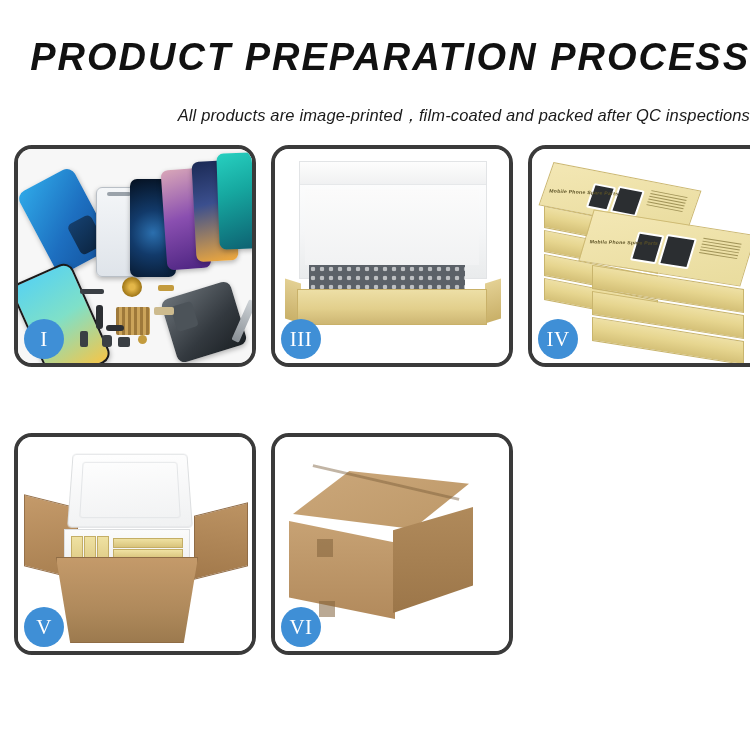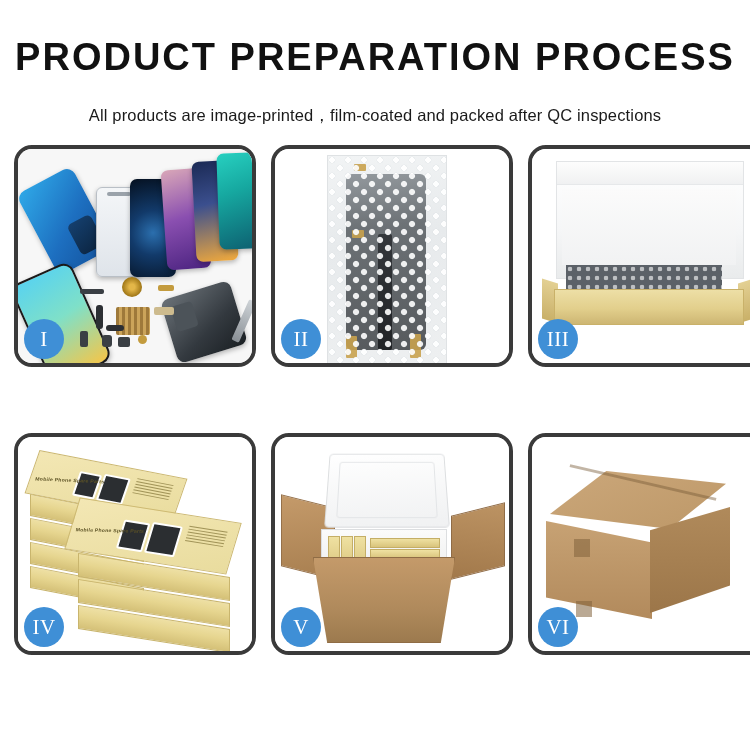--- a/index.html
+++ b/index.html
@@ -5,21 +5,21 @@
   html,body{margin:0;padding:0;}
   body{
     width:750px;height:750px;
     background:#ffffff;
     font-family:"Liberation Sans", sans-serif;
     overflow:hidden;
   }
   .page{position:relative;width:750px;height:750px;}
 
   
-  .header{width:100%;text-align:center;padding-top:38px;box-sizing:border-box;}
+  .header{width:100%;text-align:right;padding-top:38px;box-sizing:border-box;font-style:italic;}
   .title{
     font-size:38px;font-weight:700;color:#111111;
     letter-spacing:2.0px;line-height:1.05;
     white-space:nowrap;
   }
   .subtitle{
     margin-top:27px;
     font-size:16.5px;font-weight:400;color:#1a1a1a;
     letter-spacing:.15px;white-space:nowrap;
   }
@@ -307,34 +307,20 @@
         <div class="chip cream" style="left:136px;top:158px;width:20px;height:8px;"></div>
         <div class="chip" style="left:84px;top:186px;width:10px;height:12px;border-radius:3px;"></div>
         <div class="chip" style="left:100px;top:188px;width:12px;height:10px;"></div>
         <div class="chip gold" style="left:120px;top:186px;width:9px;height:9px;border-radius:50%;"></div>
         <div class="chip" style="left:62px;top:182px;width:8px;height:16px;border-radius:2px;"></div>
         <div class="tool"></div>
       </div>
       <div class="badge">I</div>
     </div>
 
-    <div class="panel">
-      <div class="stage p2">
-        <div class="bubble-bag">
-          <div class="inner-part"></div>
-          <div class="flex-strip"></div>
-          <div class="tape-y" style="left:26px;top:8px;width:12px;height:7px;"></div>
-          <div class="tape-y" style="left:24px;top:74px;width:12px;height:8px;"></div>
-          <div class="tape-y" style="left:18px;top:180px;width:11px;height:22px;"></div>
-          <div class="tape-y" style="left:82px;top:178px;width:11px;height:24px;"></div>
-          <div class="bubble-tex"></div>
-        </div>
-      </div>
-      <div class="badge">II</div>
-    </div>
 
     <div class="panel">
       <div class="stage p3">
         <div class="box3-lid"></div>
         <div class="box3-foam"></div>
         <div class="box3-bubble"></div>
         <div class="box3-side"></div>
         <div class="box3-side-r"></div>
         <div class="box3-front"></div>
       </div>

